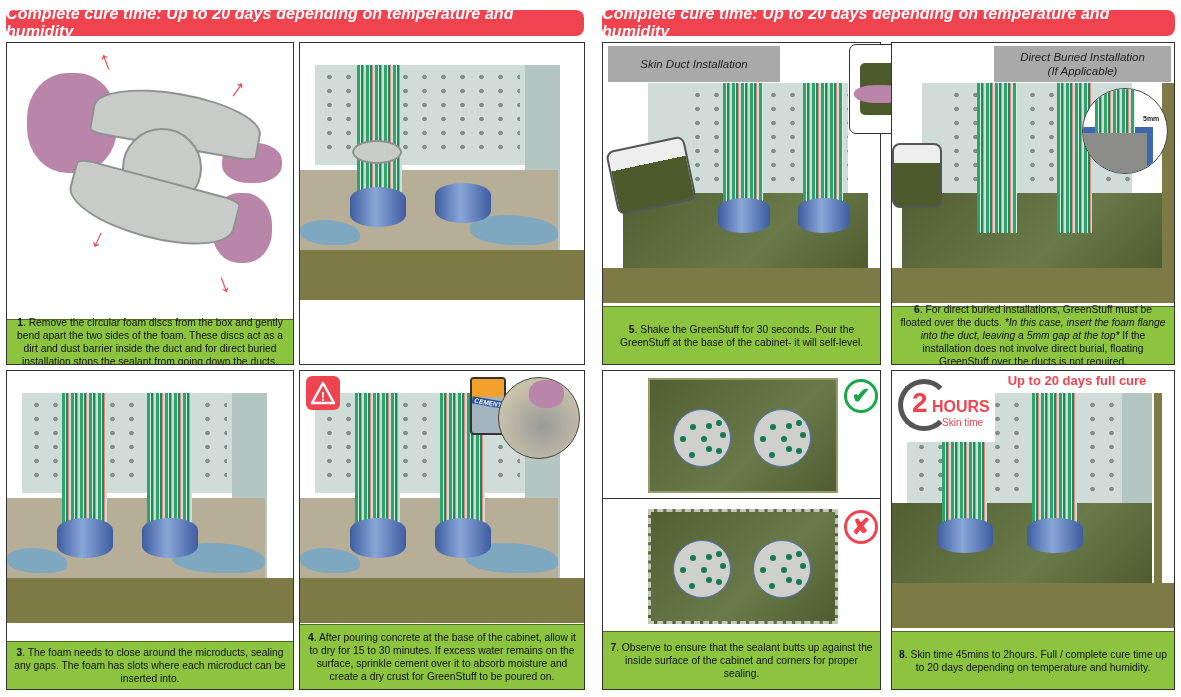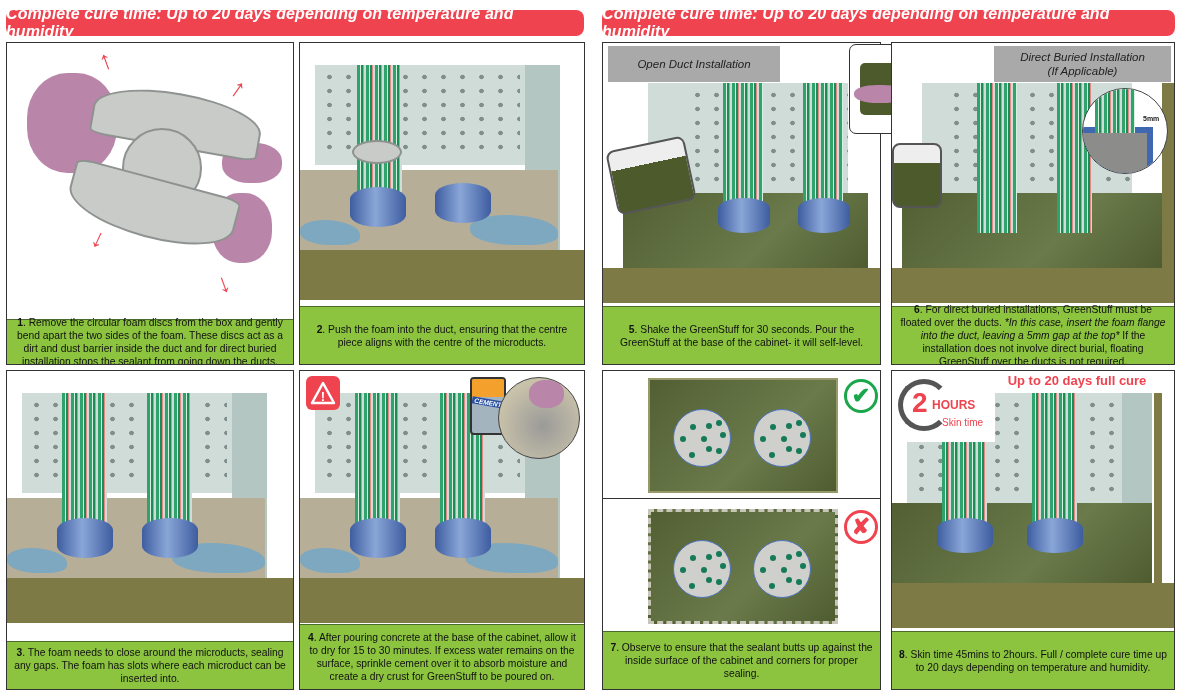--- a/index.html
+++ b/index.html
@@ -61,23 +61,20 @@
       <div class="sidewall" style="left:225px;top:0;width:35px;height:190px"></div>
       <div class="floor" style="left:0;top:105px;width:258px;height:80px"></div>
       <div class="water" style="left:0;top:155px;width:60px;height:25px"></div>
       <div class="water" style="left:170px;top:150px;width:88px;height:30px"></div>
       <div class="trim" style="left:0;top:185px;width:286px;height:50px"></div>
       <div class="bundle" style="left:57px;top:0;width:45px;height:145px"></div>
       <div class="foam" style="left:52px;top:75px;width:50px;height:24px;border-radius:50%"></div>
       <div class="cup" style="left:50px;top:122px;width:56px;height:40px"></div>
       <div class="cup" style="left:135px;top:118px;width:56px;height:40px"></div>
     </div>
-    <div class="cap" style="height:58px">
-        <p><b>2</b><span>. Push the foam into the duct, ensuring that the centre piece aligns with the centre of the microducts.</span></p>
-      </div>
   </div>
 
   <div class="panel" style="left:6px;top:370px;width:288px;height:320px">
     <div class="scene" style="top:22px;height:230px">
       <div class="wall" style="left:15px;top:0;width:210px;height:100px"></div>
       <div class="dots" style="left:20px;top:5px;width:200px;height:85px"></div>
       <div class="sidewall" style="left:225px;top:0;width:35px;height:190px"></div>
       <div class="floor" style="left:0;top:105px;width:258px;height:80px"></div>
       <div class="water" style="left:0;top:155px;width:60px;height:25px"></div>
       <div class="water" style="left:165px;top:150px;width:93px;height:30px"></div>
@@ -133,21 +130,21 @@
       <div class="wall" style="left:45px;top:0;width:200px;height:110px"></div>
       <div class="dots" style="left:85px;top:5px;width:160px;height:95px"></div>
       <div class="sealtop" style="left:20px;top:110px;width:245px;height:75px;border:none"></div>
       <div class="trim" style="left:0;top:185px;width:279px;height:35px"></div>
       <div class="bundle" style="left:120px;top:0;width:40px;height:135px"></div>
       <div class="bundle" style="left:200px;top:0;width:40px;height:135px"></div>
       <div class="cup" style="left:115px;top:115px;width:52px;height:35px"></div>
       <div class="cup" style="left:195px;top:115px;width:52px;height:35px"></div>
       <div style="position:absolute;left:8px;top:60px;width:80px;height:65px;border:2px solid #555;border-radius:8px;background:linear-gradient(#eee 30%,#4c5a2c 30%);transform:rotate(-12deg)"></div>
     </div>
-    <div class="graybox" style="left:5px;top:3px;width:172px;height:36px">Open Duct Installation</div>
+    <div class="graybox" style="left:5px;top:3px;width:172px;height:36px">Skin Duct Installation</div>
     <div style="position:absolute;left:247px;top:2px;width:32px;height:88px;border:1.5px solid #333;border-radius:6px;background:#fff"></div>
     <div class="cap" style="height:58px">
         <p><b>5</b><span>. Shake the GreenStuff for 30 seconds. Pour the GreenStuff at the base of the cabinet- it will self-level.</span></p>
       </div>
   </div>
 
   <div style="position:absolute;left:253px;top:44px;width:60px;height:90px;border:1.5px solid #333;border-radius:7px;background:#fff">
     <div style="position:absolute;left:10px;top:18px;width:40px;height:52px;background:#4c5a2c;border-radius:5px"></div>
     <div class="hand" style="left:4px;top:40px;width:52px;height:18px"></div>
   </div>
@@ -250,20 +247,20 @@
       <div class="trim" style="left:262px;top:0;width:8px;height:190px"></div>
       <div class="trim" style="left:0;top:190px;width:284px;height:45px"></div>
       <div class="bundle" style="left:50px;top:0;width:45px;height:140px"></div>
       <div class="bundle" style="left:140px;top:0;width:45px;height:140px"></div>
       <div class="cup" style="left:45px;top:125px;width:56px;height:35px"></div>
       <div class="cup" style="left:135px;top:125px;width:56px;height:35px"></div>
     </div>
     <div style="position:absolute;left:3px;top:3px;width:100px;height:68px;background:#fff"></div>
     <div class="timer" style="left:6px;top:8px;width:52px;height:52px;border-right-color:transparent"></div>
     <span style="position:absolute;left:20px;top:16px;color:#ef4450;font-weight:bold;font-size:28px">2</span>
-    <span style="position:absolute;left:40px;top:27px;color:#ef4450;font-weight:bold;font-size:12px">HOURS</span>
+    <span style="position:absolute;left:40px;top:27px;color:#ef4450;font-weight:bold;font-size:16px">HOURS</span>
     <span style="position:absolute;left:50px;top:46px;color:#ef4450;font-size:10px">Skin time</span>
     <div style="position:absolute;left:90px;top:2px;width:190px;text-align:center;color:#ef4450;font-weight:bold;font-size:13px;background:#fff">Up to 20 days full cure</div>
     <div class="cap" style="height:58px">
         <p><b>8</b><span>. Skin time 45mins to 2hours. Full / complete cure time up to 20 days depending on temperature and humidity.</span></p>
       </div>
   </div>
 </div>
 
 </body></html>

